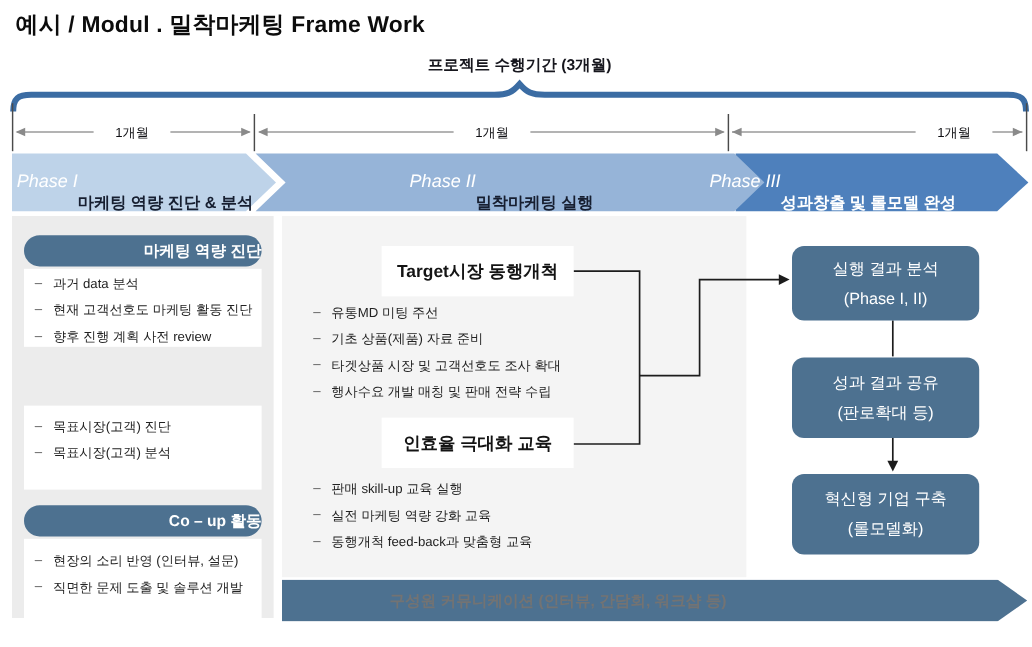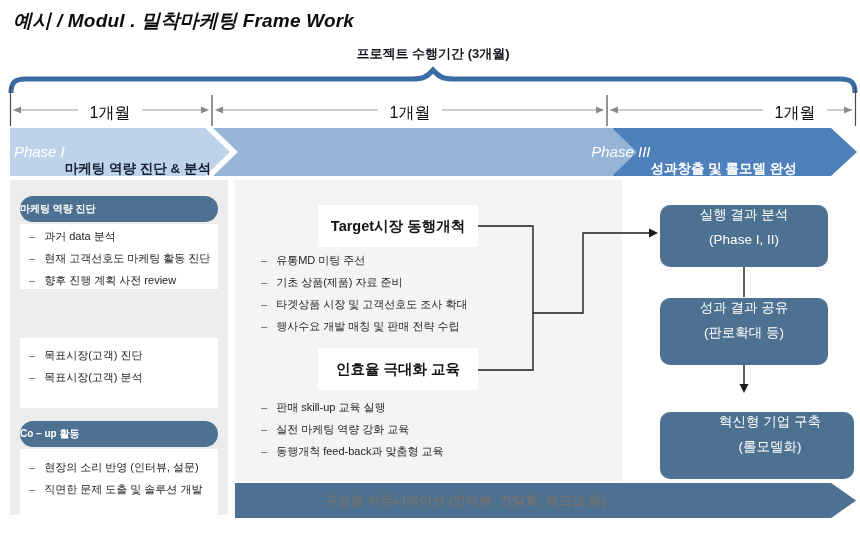--- a/index.html
+++ b/index.html
@@ -4,58 +4,58 @@
 <style>
   html,body{margin:0;padding:0;background:#fff;}
   .canvas{position:relative;width:860px;height:539px;background:#fff;overflow:hidden;
           font-family:"Liberation Sans","DejaVu Sans",sans-serif;}
   .abs{position:absolute;}
   
   .layer-panels{z-index:1;}
   .layer-vector{z-index:2;pointer-events:none;}
   .layer-text{z-index:3;}
 
-  .page-title{left:13px;top:8px;font-size:19px;font-weight:700;color:#0c0c0c;letter-spacing:.2px;white-space:nowrap;font-style:italic;}
+  .page-title{left:13px;top:8px;font-size:19px;font-weight:700;color:#0c0c0c;letter-spacing:.2px;white-space:nowrap;}
   .duration-label{left:133px;top:45px;width:600px;text-align:center;font-size:13px;font-weight:700;color:#16161d;}
-  .dim-label{top:102px;width:64px;text-align:center;font-size:16px;font-weight:500;color:#101014;background:#fff;padding:1px 0;}
+  .dim-label{top:102px;width:64px;text-align:center;font-size:11px;font-weight:500;color:#101014;background:#fff;padding:1px 0;}
   .dim1{left:78px;} .dim2{left:378px;} .dim3{left:763px;}
 
   .phase-text{top:129px;height:46px;display:flex;flex-direction:row;align-items:center;justify-content:center;line-height:1.45;white-space:nowrap;}
   .phase-name{font-size:15px;font-style:italic;color:#ffffff;}
   .phase-sub{font-size:13.5px;font-weight:700;color:#161e30;margin-top:34px;}
   .phase-sub.light{color:#ffffff;}
   .pt1{left:10px;width:205px;}
   .pt2{left:218px;width:400px;}
   .pt3{left:600px;width:188px;}
 
   .left-panel{left:10px;top:180px;width:218px;height:335px;background:#ececec;}
   .mid-panel{left:235px;top:180px;width:387px;height:301px;background:#f4f4f4;}
 
   .lp-pill{left:20px;width:198px;height:26px;border-radius:13px;background:#4d7190;color:#fff;
-           display:flex;align-items:center;justify-content:flex-start;font-size:10px;font-weight:700;white-space:nowrap;}
+           display:flex;align-items:center;justify-content:flex-end;font-size:13px;font-weight:700;white-space:nowrap;}
   .pill1{top:196px;} .pill2{top:310px;} .pill3{top:421px;}
 
   .lp-box{left:20px;width:198px;background:#ffffff;}
   .box1{top:224px;height:64px;padding-top:1px;}
   .box2{top:338px;height:64px;padding-top:6px;}
   .box3{top:449px;height:59px;padding-top:7px;}
 
   .li{height:22px;display:flex;align-items:center;font-size:11px;color:#222;padding-left:9px;white-space:nowrap;}
   .li::before{content:"–";color:#555;margin-right:9px;font-size:11px;}
 
   .mid-box{left:318px;width:160px;height:42px;background:#ffffff;display:flex;align-items:center;justify-content:center;
            font-size:14.5px;font-weight:600;color:#141414;white-space:nowrap;}
   .mboxA{top:205px;} .mboxB{top:348px;}
   .mid-list{left:252px;width:300px;}
   .mlistA{top:249px;} .mlistB{top:396px;}
 
-  .rt-box{left:660px;width:168px;border-radius:10px;background:#4d7190;color:#fff;
-          display:flex;flex-direction:column;align-items:center;justify-content:flex-start;gap:5px;
+  .rt-box{left:660px;width:156px;border-radius:10px;background:#4d7190;color:#fff;
+          display:flex;flex-direction:column;align-items:center;justify-content:center;gap:5px;
           font-size:13.5px;line-height:20px;white-space:nowrap;}
-  .rbox1{top:205px;height:62px;} .rbox2{top:298px;height:67px;} .rbox3{top:412px;height:67px;padding-left:26px;}
+  .rbox1{top:205px;height:62px;} .rbox2{top:298px;height:67px;} .rbox3{top:395px;height:67px;}
 
   .banner{left:235px;top:483px;width:621px;height:35px;background:#4d7190;
           clip-path:polygon(0 0,96% 0,100% 50%,96% 100%,0 100%);}
   .banner-text{left:235px;top:483px;width:460px;height:35px;display:flex;align-items:center;justify-content:center;
                color:#737373;font-size:13px;font-weight:700;white-space:nowrap;}
 </style>
 </head>
 <body>
 
 <div class="canvas">
@@ -98,20 +98,24 @@
   <div class="abs layer-text page-title">예시 / Modul . 밀착마케팅 Frame Work</div>
   <div class="abs layer-text duration-label">프로젝트 수행기간 (3개월)</div>
 
   <div class="abs layer-text dim-label dim1">1개월</div>
   <div class="abs layer-text dim-label dim2">1개월</div>
   <div class="abs layer-text dim-label dim3">1개월</div>
 
   <div class="abs layer-text phase-text pt1">
     <span class="phase-name">Phase I</span>
     <span class="phase-sub">마케팅 역량 진단 &amp; 분석</span>
+  </div>
+  <div class="abs layer-text phase-text pt2">
+    <span class="phase-name">Phase II</span>
+    <span class="phase-sub">밀착마케팅 실행</span>
   </div>
   <div class="abs layer-text phase-text pt3">
     <span class="phase-name">Phase III</span>
     <span class="phase-sub light">성과창출 및 롤모델 완성</span>
   </div>
 
   <div class="abs layer-text lp-pill pill1">
     <span>마케팅 역량 진단</span>
   </div>
   <div class="abs layer-text lp-box box1">

